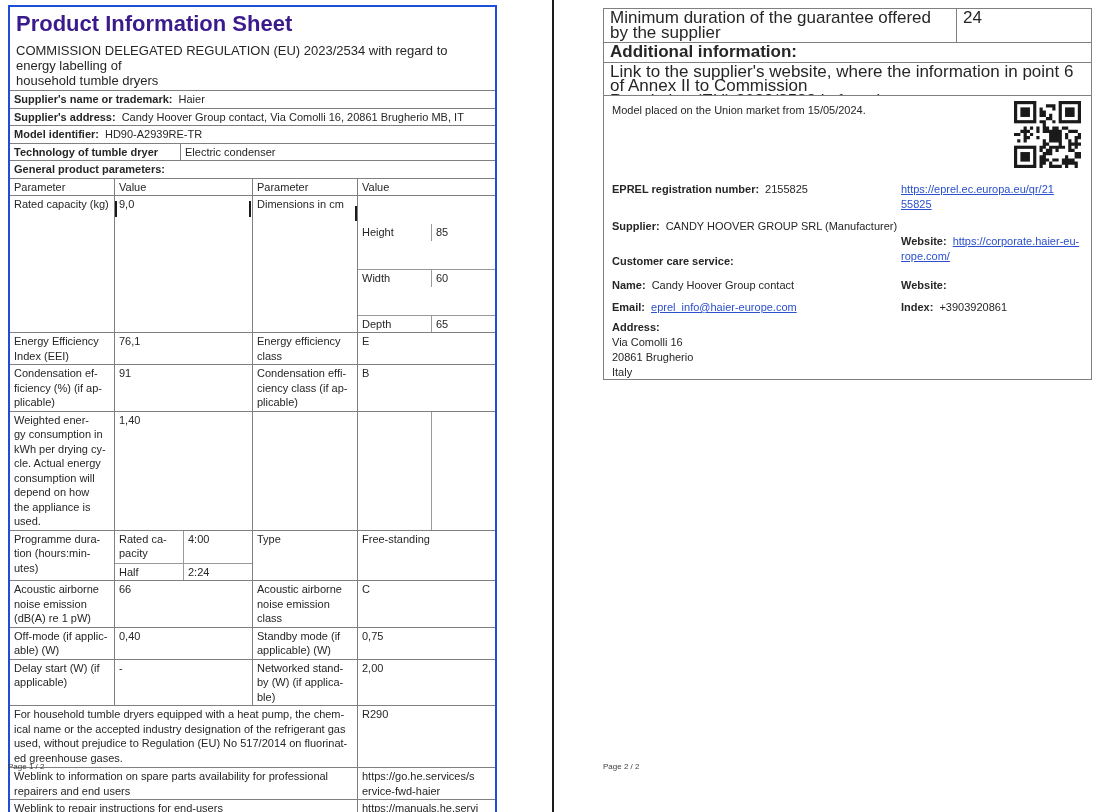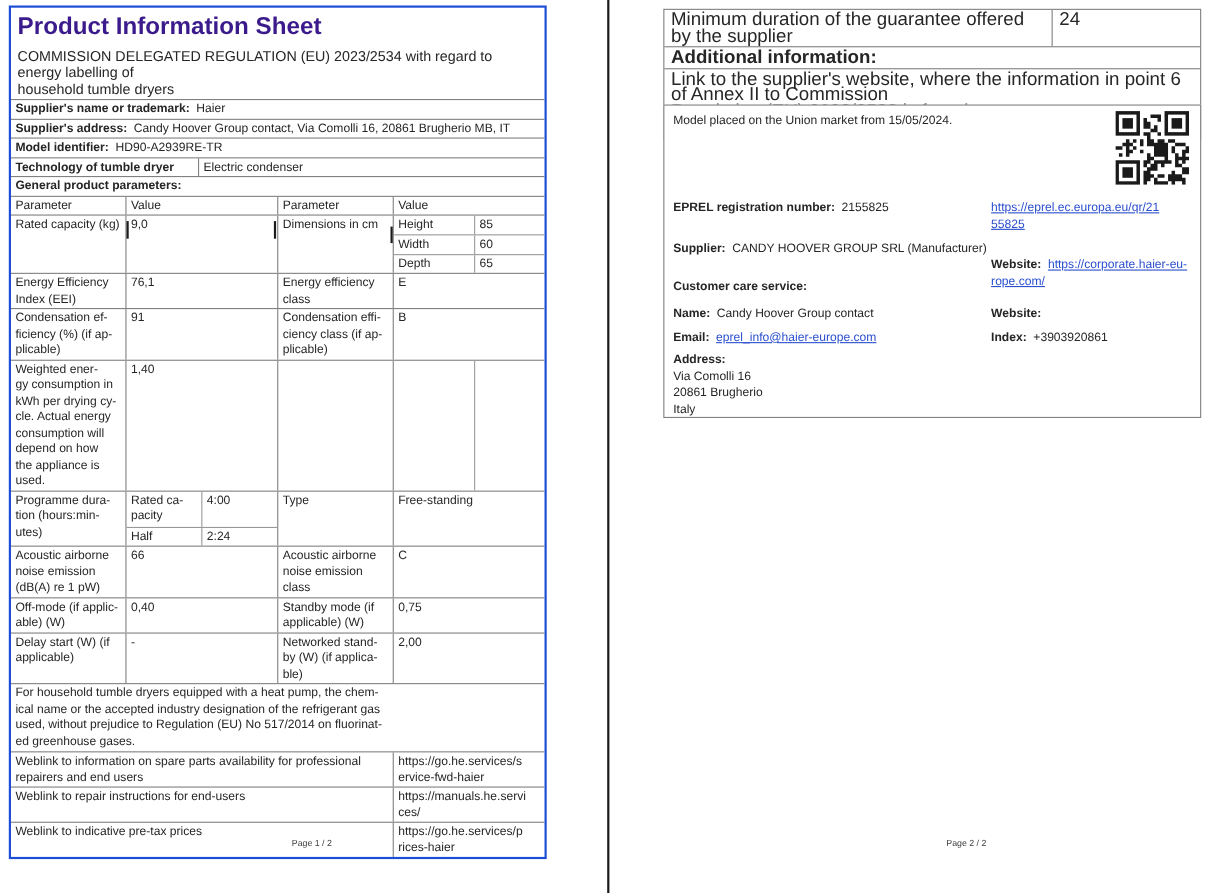--- a/index.html
+++ b/index.html
@@ -21,28 +21,28 @@
   .info-row { display: block; min-height: 17px; padding: 1px 4px; font-size: 11px; line-height: 14.5px; }
   .cols-tech { grid-template-columns: 170px 1fr; min-height: 17px; }
   .cols-4 { grid-template-columns: 104px 138px 105px 1fr; }
   .cols-merge { grid-template-columns: 347px 1fr; }
   .h17 { min-height: 17px; } .h51 { min-height: 51px; } .h32 { min-height: 32px; }
   .h46 { min-height: 46px; } .h117 { min-height: 117px; } .h49 { min-height: 49px; }
   .h31 { min-height: 31px; } .h62 { min-height: 62px; }
   .subtable { padding: 0; display: block; height: 100%; }
   .subrow { display: grid; border-top: 1px solid #999; }
   .subrow:first-child { border-top: none; }
-  .dims .subrow { grid-template-columns: 73px 1fr; min-height: 17px; }
+  .dims .subrow { grid-template-columns: 73px 1fr; min-height: 17px; margin-top: 28px; }
   .prog .subrow { grid-template-columns: 68px 1fr; }
   .sc { padding: 1px 4px; font-size: 11px; line-height: 14.5px; }
   .sc + .sc { border-left: 1px solid #999; }
   .split-empty { padding: 0; display: grid; grid-template-columns: 73px 1fr; height: 100%; min-height: 115px; }
   .split-empty .half + .half { border-left: 1px solid #999; }
   .cursor-mark { position: absolute; width: 2px; background: #1a1a1a; }
-  .page-footer { position: absolute; font-size: 8px; color: #404040; width: 551px; text-align: center; }
+  .page-footer { position: absolute; font-size: 8px; color: #404040; width: 551px; text-align: left; }
 
   
   .box { position: absolute; width: 489px; border: 1px solid #808080; background: #fff; }
   .box1 { left: 603px; top: 8px; }
   .box1 .brow { border-top: 1px solid #808080; font-size: 17px; line-height: 14.5px; }
   .box1 .brow:first-child { border-top: none; }
   .g-row { display: grid; grid-template-columns: 352px 1fr; min-height: 18px; }
   .g-row .gc { padding: 2px 6px; }
   .g-row .gc + .gc { border-left: 1px solid #808080; }
   .b-bold { font-weight: bold; padding: 2px 6px; min-height: 18px; }
@@ -195,20 +195,21 @@
 by (W) (if applica-
 ble)</div>
     <div class="c">2,00</div>
   </div>
 
   <div class="row cols-merge h62">
     <div class="c pl">For household tumble dryers equipped with a heat pump, the chem-
 ical name or the accepted industry designation of the refrigerant gas
 used, without prejudice to Regulation (EU) No 517/2014 on fluorinat-
 ed greenhouse gases.</div>
+    <div class="c">R290</div>
   </div>
 
   <div class="row cols-merge h31">
     <div class="c pl">Weblink to information on spare parts availability for professional
 repairers and end users</div>
     <div class="c pl">https://go.he.services/s
 ervice-fwd-haier</div>
   </div>
 
   <div class="row cols-merge h31">

